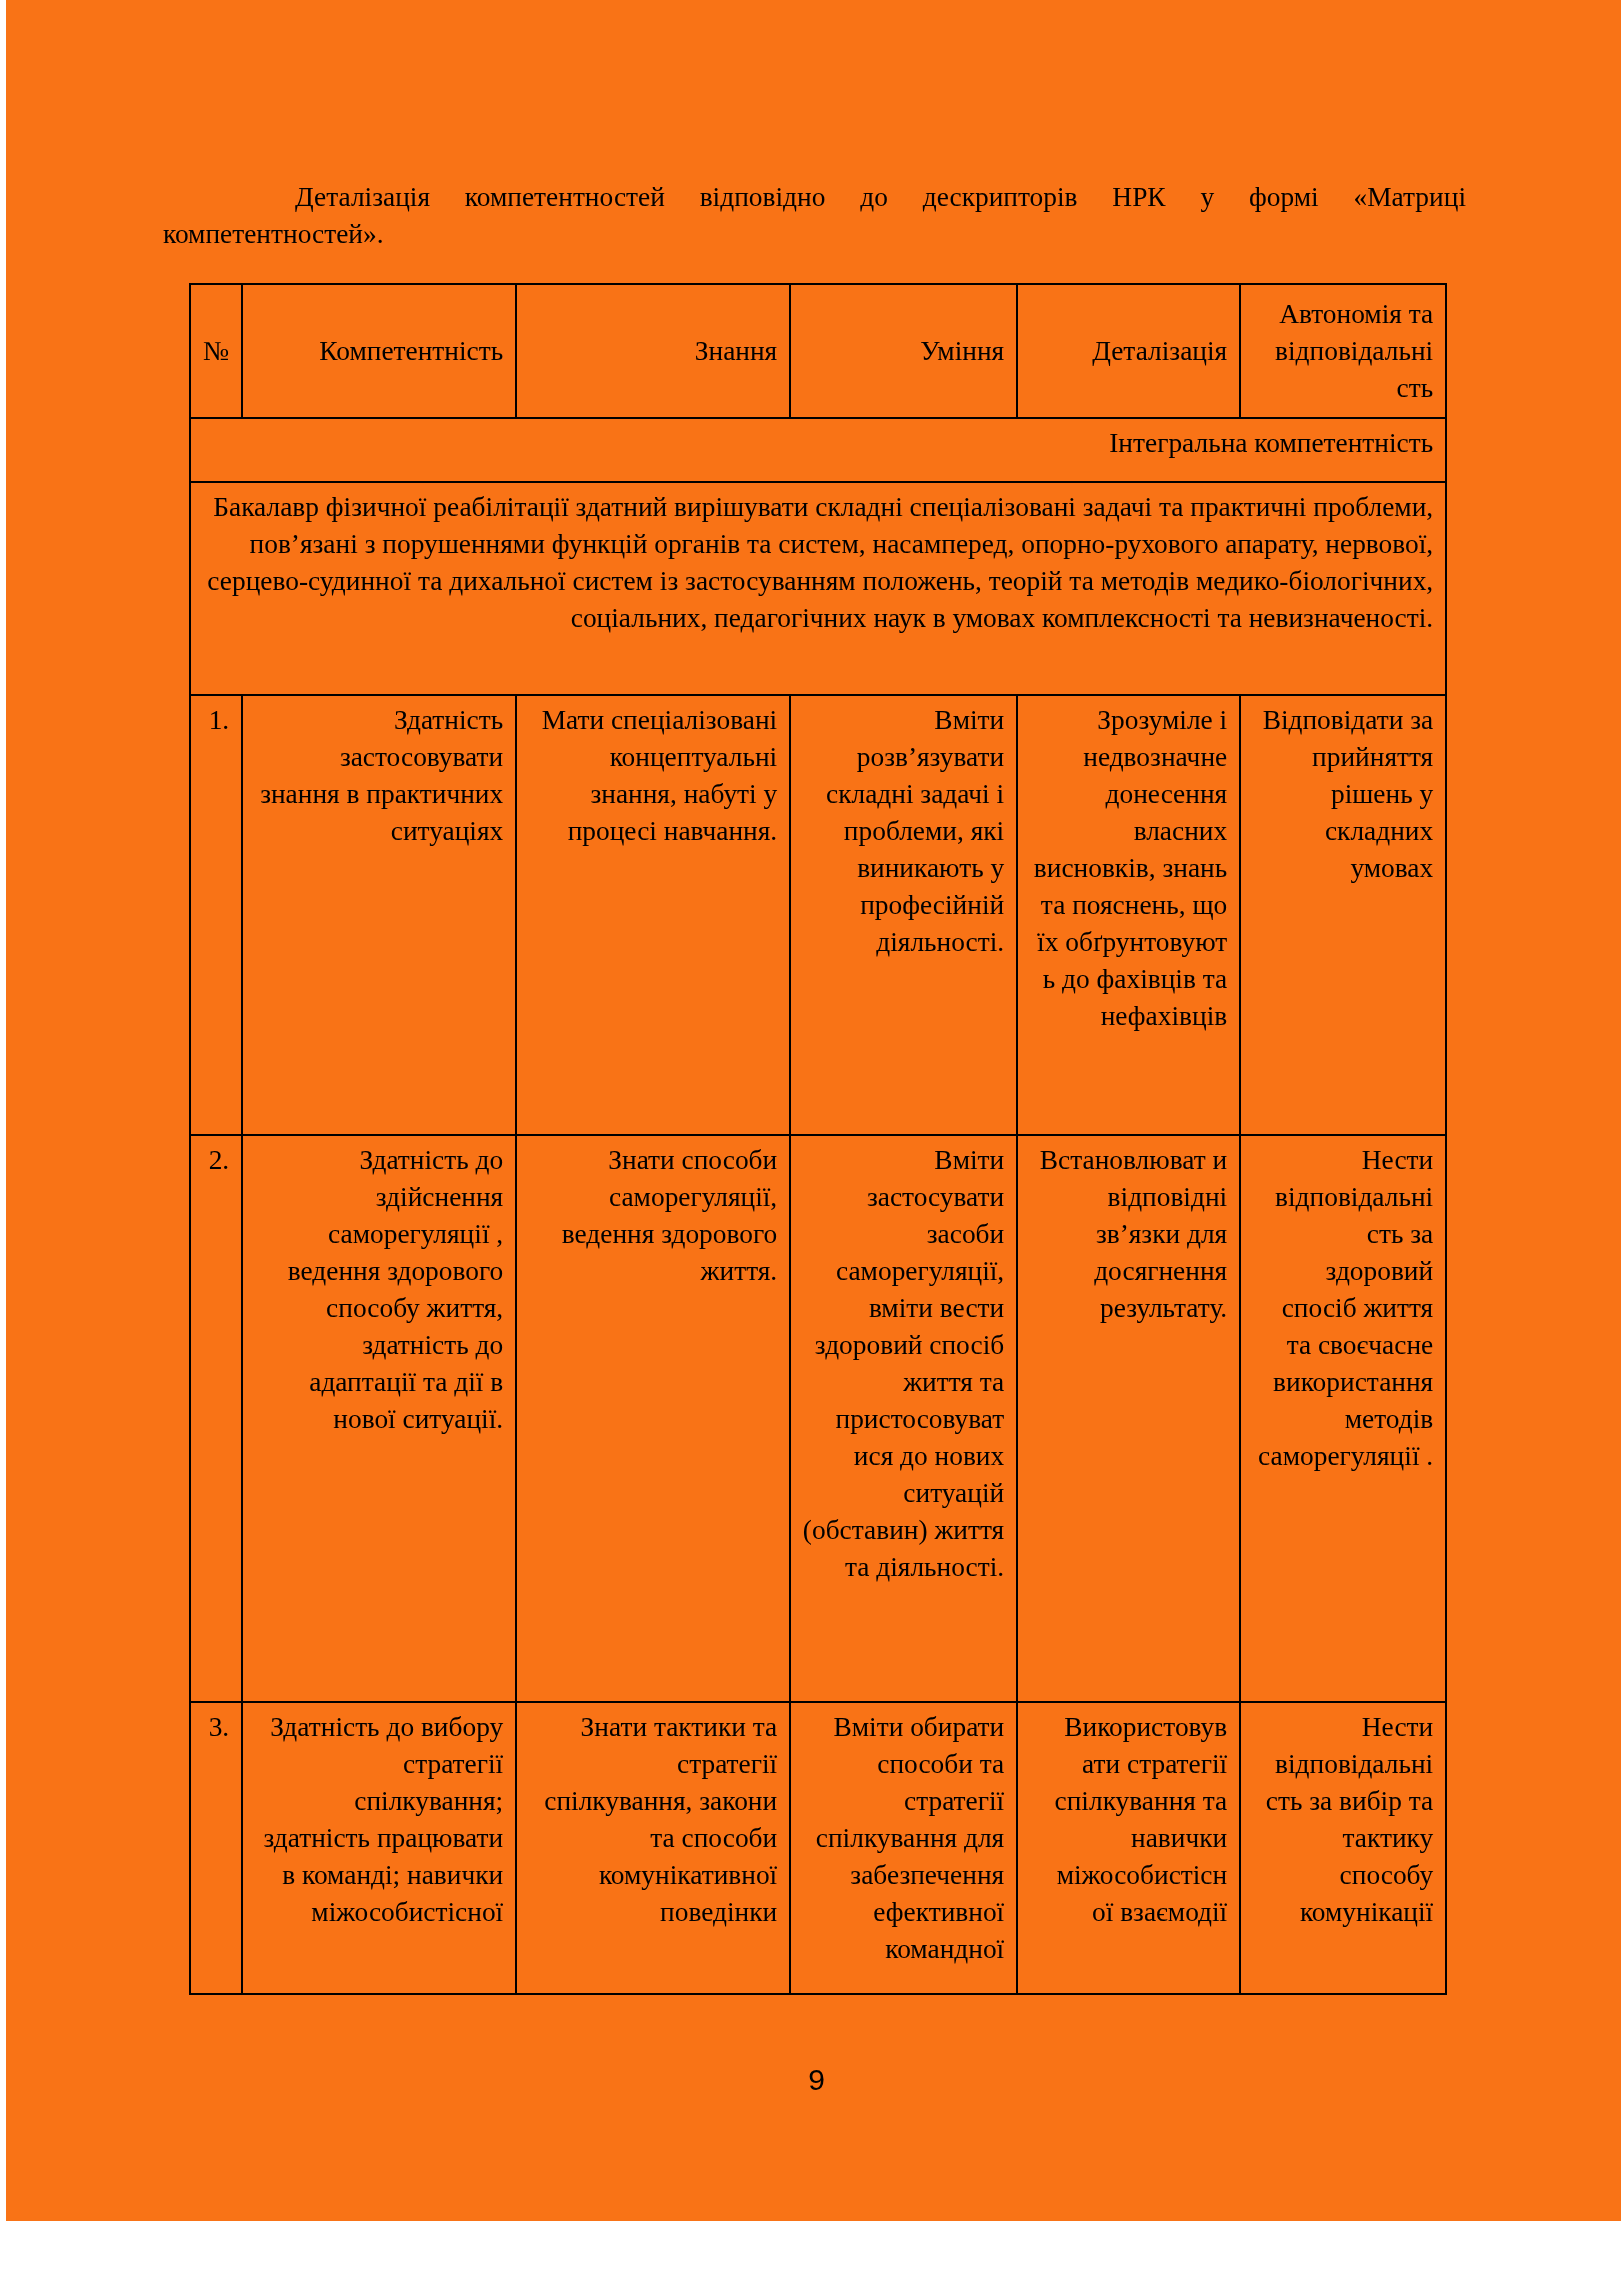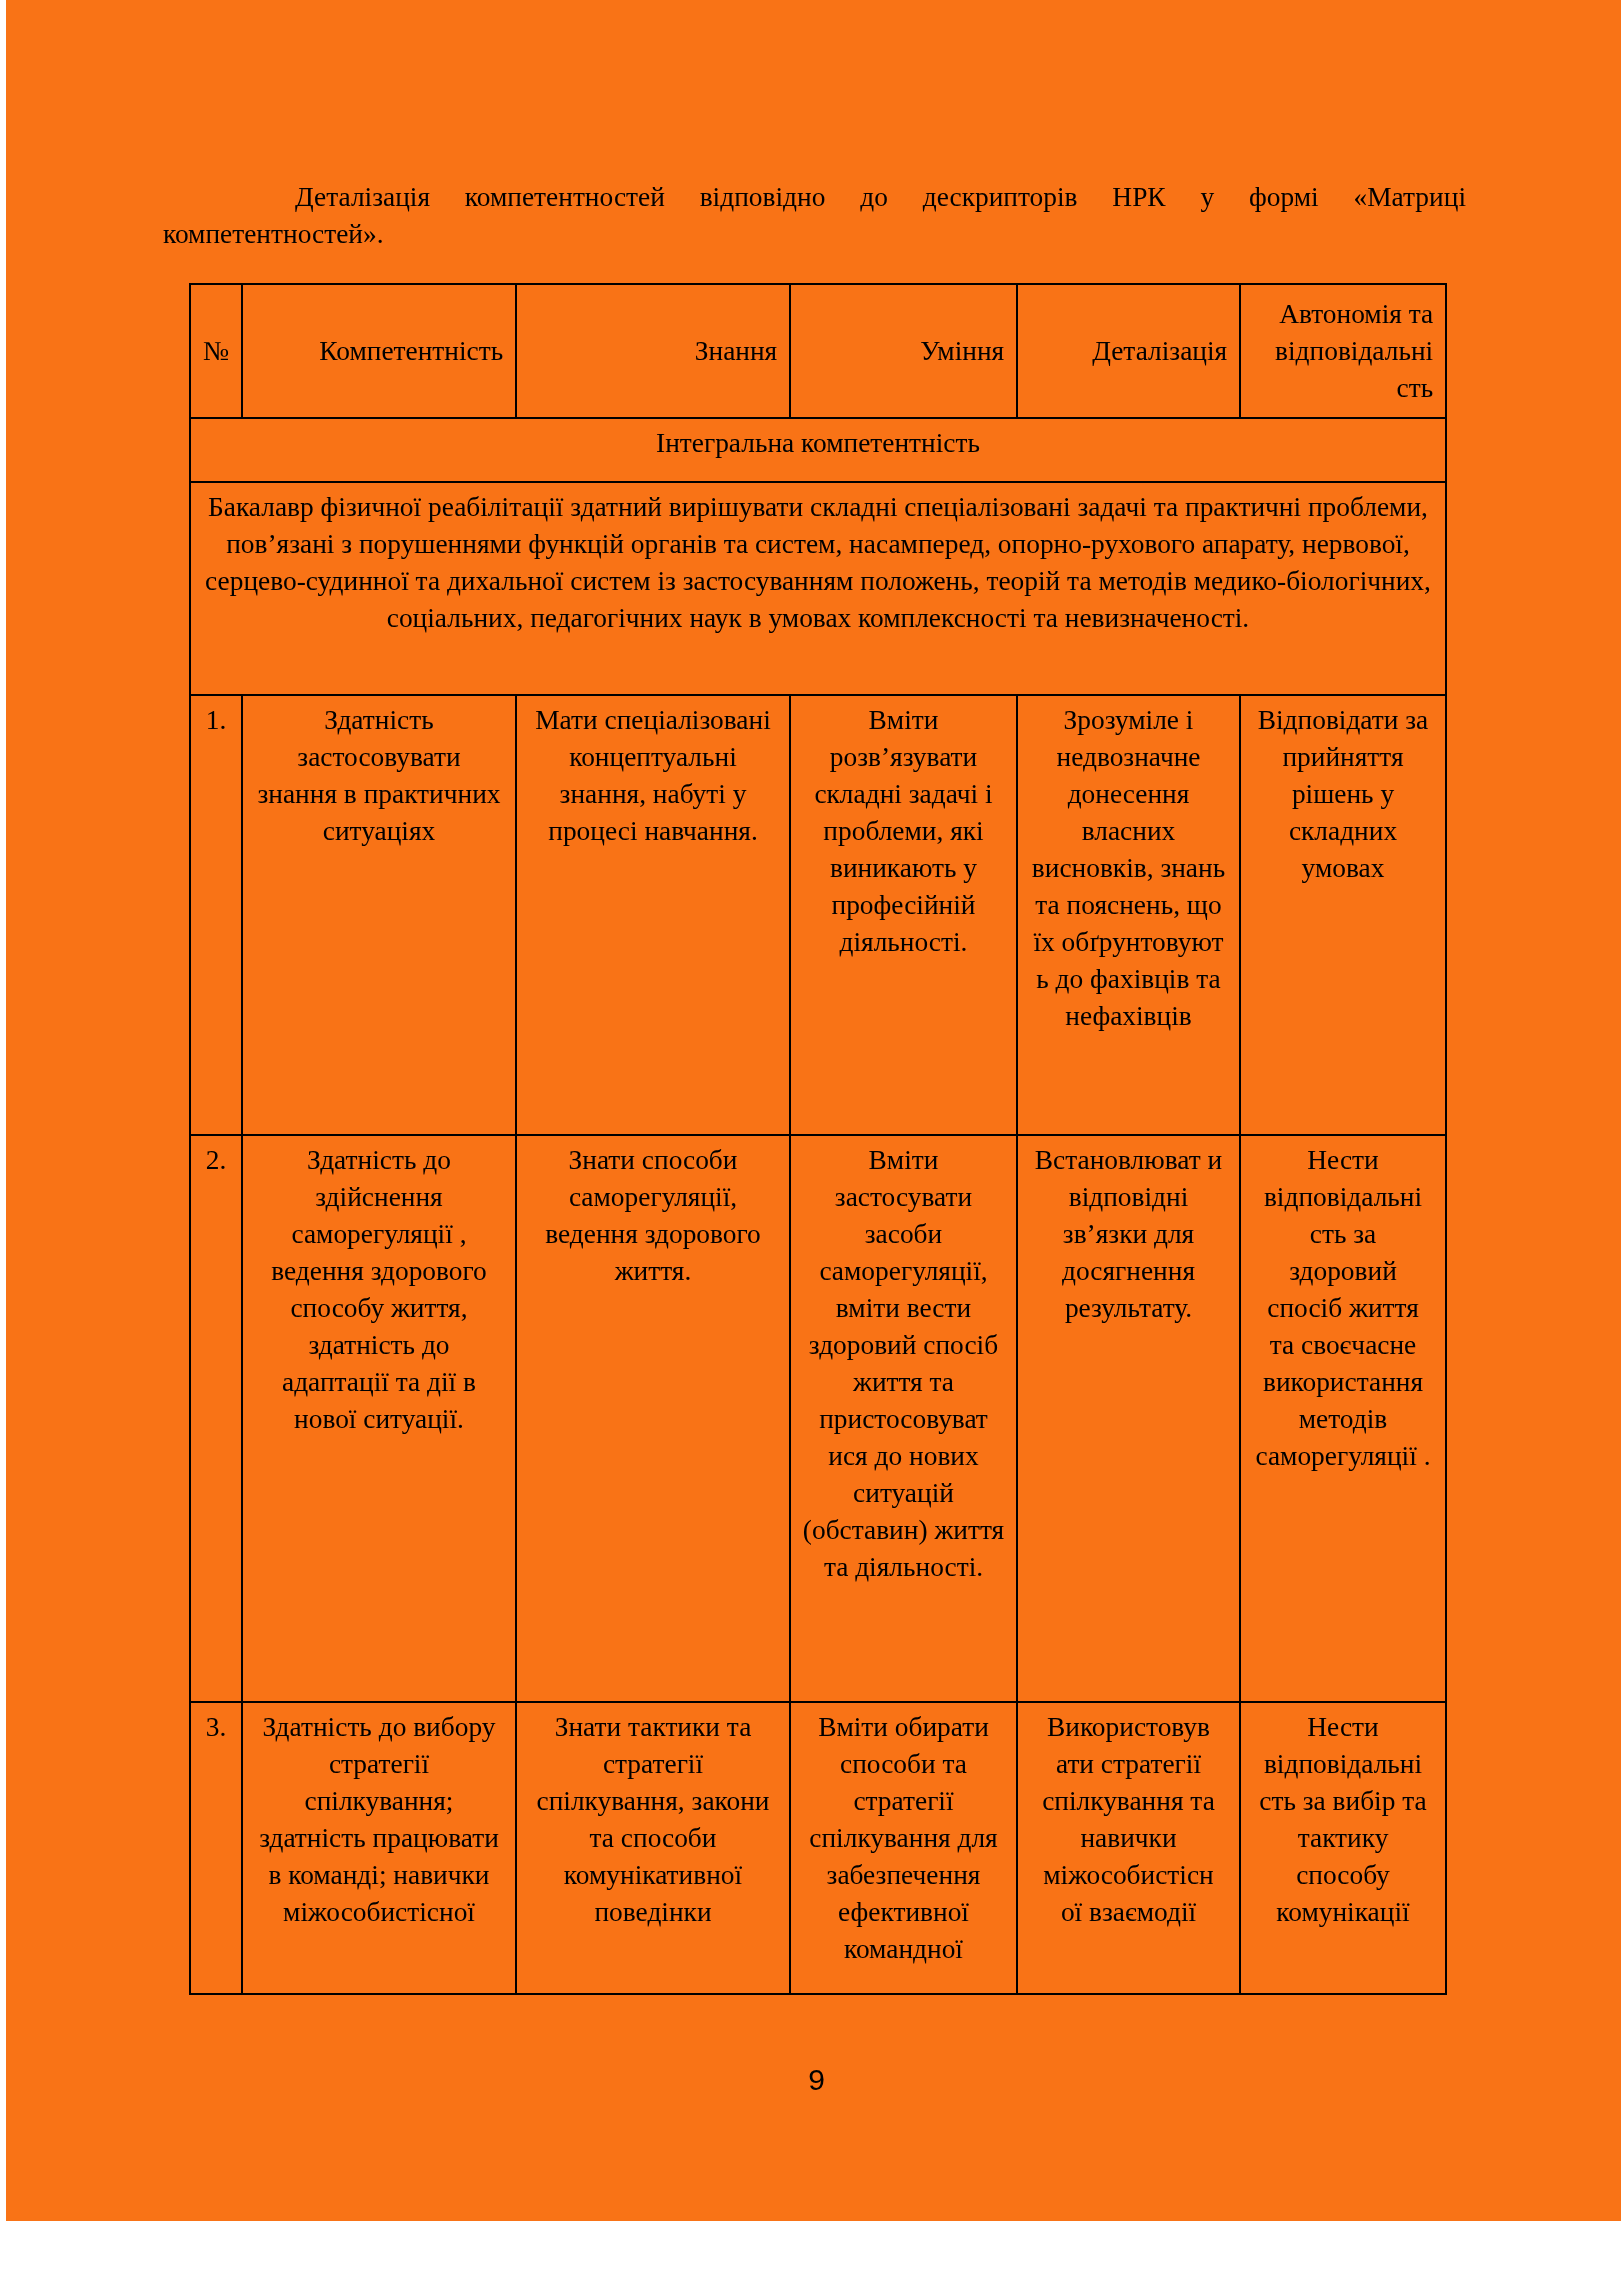--- a/index.html
+++ b/index.html
@@ -46,21 +46,21 @@
   table.matrix th,
   table.matrix td {
     border: 2px solid #000000;
     border-top-width: 2.9px;
     border-bottom-width: 2.9px;
     font-size: 27.4px;
     line-height: 37px;
     font-weight: normal;
     padding: 5.9px 11.8px;
     vertical-align: top;
-    text-align: center;
+    text-align: right;
     word-wrap: break-word;
     overflow: hidden;
   }
   table.matrix th {
     text-align: right;
     vertical-align: middle;
   }
   td.num-cell {
     text-align: center;
     vertical-align: middle;

